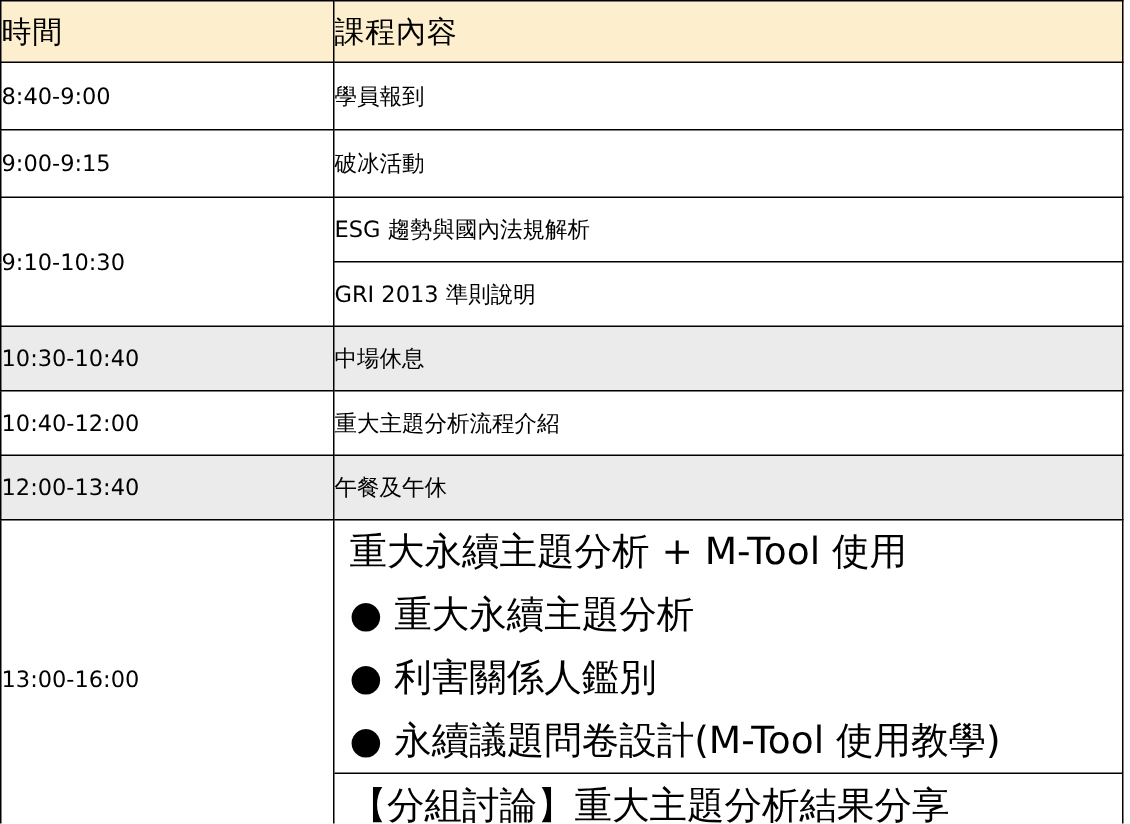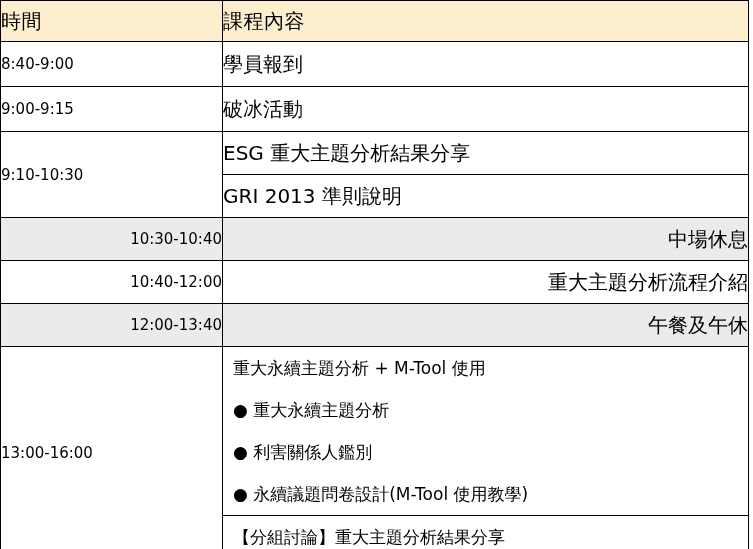--- a/index.html
+++ b/index.html
@@ -48,42 +48,42 @@
 
   
   .time-cell {
     font-size: 15px;
     padding: 0 10px;
     white-space: nowrap;
   }
 
   
   .content-cell {
-    font-size: 20px;
+    font-size: 15px;
     padding: 0 10px;
   }
 
   .row-default td { height: 44px; }
-  .row-break td { height: 42px; text-align: right; }
+  .row-break td { height: 42px; }
 
   
   .shaded { background: #ebebeb; }
 
   
   .sub-line {
     height: 42px;
     line-height: 42px;
   }
 
   
   .block-cell {
     padding: 0;
   }
   .block-line {
-    font-size: 17px;
+    font-size: 25px;
     padding: 0 10px;
     height: 42px;
     line-height: 42px;
     white-space: nowrap;
   }
   .block-line.bulleted {
     padding-left: 10px;
   }
   .block-line.last-line {
     border-top: 1.5px solid #000000;
@@ -112,21 +112,21 @@
       <td class="content-cell">學員報到</td>
     </tr>
 
     <tr class="row-default">
       <td class="time-cell">9:00-9:15</td>
       <td class="content-cell">破冰活動</td>
     </tr>
 
     <tr>
       <td class="time-cell tall" rowspan="2">9:10-10:30</td>
-      <td class="content-cell sub-line">ESG 重大主題分析結果分享</td>
+      <td class="content-cell sub-line">ESG 趨勢與國內法規解析</td>
     </tr>
     <tr>
       <td class="content-cell sub-line">GRI 2013 準則說明</td>
     </tr>
 
     <tr class="row-break">
       <td class="time-cell shaded">10:30-10:40</td>
       <td class="content-cell shaded">中場休息</td>
     </tr>
 

